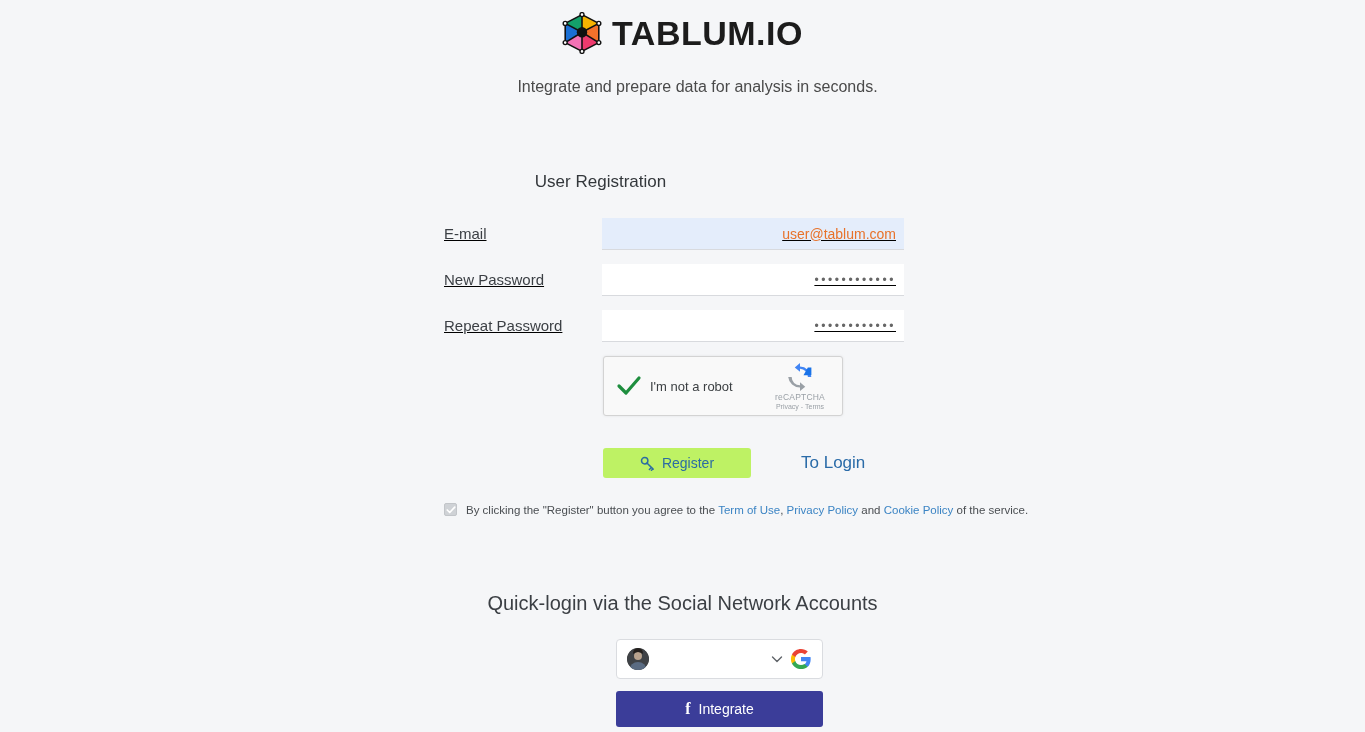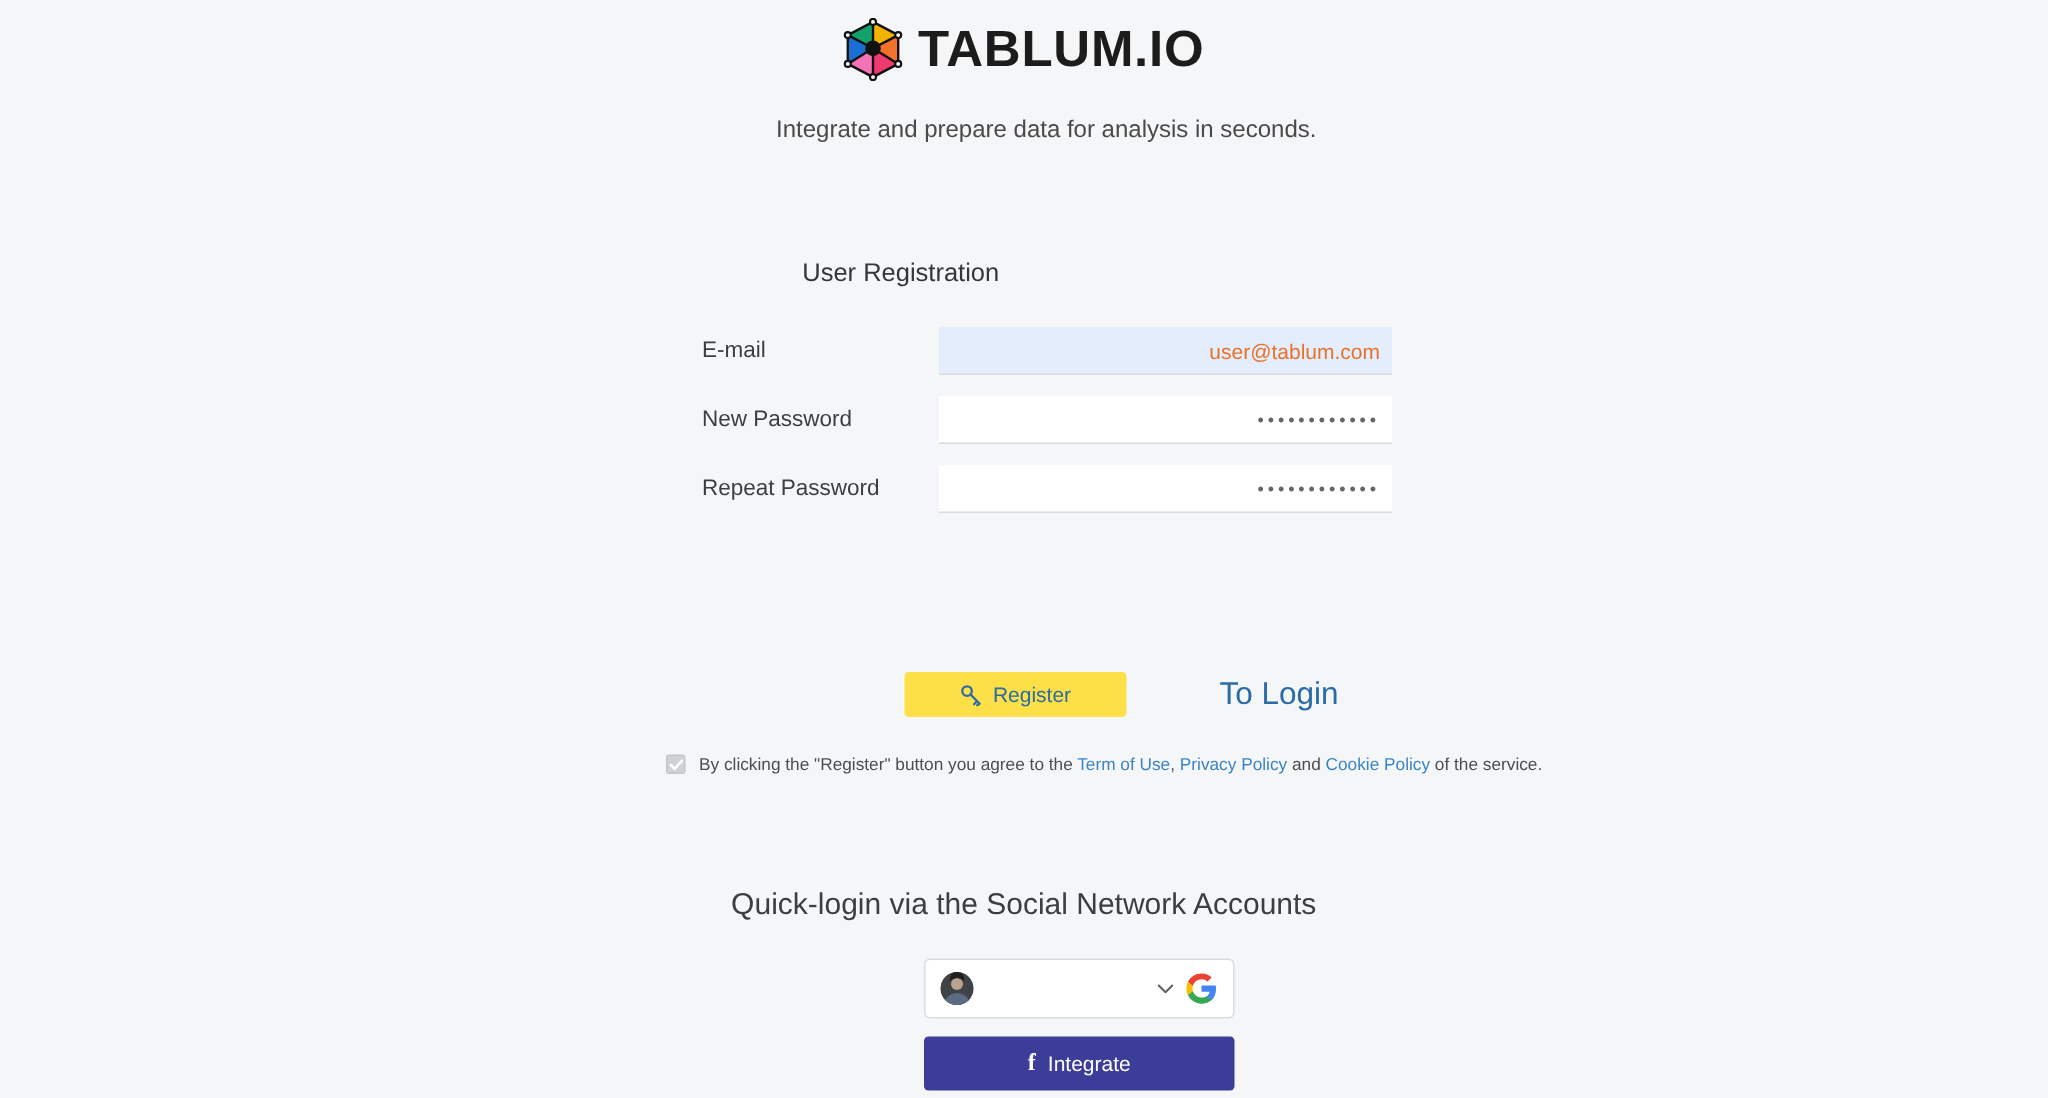--- a/index.html
+++ b/index.html
@@ -26,21 +26,21 @@
     position: absolute; left: 15px; top: 78px; width: 1365px;
     text-align: center; font-size: 16px; color: #4a4a4a;
   }
 
   
   .form-title {
     position: absolute; left: 0; top: 172px; width: 1201px;
     text-align: center; font-size: 17px; color: #33373b;
   }
   .form {
-    position: absolute; left: 468px; top: 218px; width: 460px;
+    position: absolute; left: 444px; top: 218px; width: 460px; text-decoration: underline;
   }
   .field-row { display: flex; align-items: flex-start; margin-bottom: 14px; }
   .field-label {
     width: 158px; font-size: 15px; color: #3b3f44;
     padding-top: 7px; line-height: 1.2;
   }
   .field-input {
     width: 302px; height: 32px;
     border: none; border-bottom: 1px solid #d8dade;
     background: #ffffff;
@@ -68,28 +68,28 @@
   .rc-label { font-size: 13px; color: #3c4043; margin-left: 8px; flex: 1; }
   .rc-brand { text-align: center; width: 60px; }
   .rc-logo { width: 28px; height: 28px; margin: 0 auto 1px; display: block; }
   .rc-name { font-size: 8.5px; color: #9aa0a6; letter-spacing: .2px; }
   .rc-links { font-size: 7px; color: #9aa0a6; margin-top: 1px; }
 
   
   .btn-row { position: absolute; left: 603px; top: 448px; display: flex; align-items: center; }
   .btn-register {
     width: 148px; height: 30px; border: none; border-radius: 3px;
-    background: #fde047; color: #2b6ca3;
+    background: #bef264; color: #2b6ca3;
     font-family: "Liberation Sans", sans-serif; font-size: 14px;
     display: flex; align-items: center; justify-content: center; gap: 7px;
     cursor: pointer;
   }
   .key-icon { width: 15px; height: 15px; display: block; }
   .btn-tologin {
-    margin-left: 56px; font-size: 21px; color: #2a6ba8;
+    margin-left: 44px; font-size: 17px; color: #2a6ba8;
     text-decoration: none; cursor: pointer; background: none; border: none;
     font-family: "Liberation Sans", sans-serif;
   }
 
   
   .terms {
     position: absolute; left: 444px; top: 503px;
     display: flex; align-items: center;
   }
   .terms-box {
@@ -197,20 +197,39 @@
       <input class="field-input pw" type="text" value="••••••••••••" style="">
     </div>
 
     <div class="field-row">
       <div class="field-label">Repeat Password</div>
       <input class="field-input pw" type="text" value="••••••••••••" style="">
     </div>
 
   </div>
 
+  <div class="recaptcha">
+    <svg class="rc-check" viewBox="0 0 26 26">
+      <polyline points="3,13 10,20 23,5" fill="none" stroke="#1e8e3e" stroke-width="3.2" stroke-linecap="round" stroke-linejoin="round"></polyline>
+    </svg>
+    <div class="rc-label">I'm not a robot</div>
+    <div class="rc-brand">
+      <svg class="rc-logo" viewBox="0 0 32 32">
+        <path d="M16 4 L16 0 L10 5 L16 10 L16 6.5 A9.5 9.5 0 0 1 25 16 L29 16 A13.5 13.5 0 0 0 16 4 Z" fill="#4285f4"></path>
+        <path d="M16 28 L16 32 L22 27 L16 22 L16 25.5 A9.5 9.5 0 0 1 6.5 16 L2.5 16 A13.5 13.5 0 0 0 16 28 Z" fill="#9aa0a6"></path>
+        <path d="M25 5 L29 5 L29 14 L20 14 Z" fill="#1a73e8"></path>
+      </svg>
+      <div class="rc-name">reCAPTCHA</div>
+      <div class="rc-links">
+        <span>Privacy</span>
+        <span>-</span>
+        <span>Terms</span>
+      </div>
+    </div>
+  </div>
 
   <div class="btn-row">
     <button class="btn-register">
       <svg class="key-icon" viewBox="0 0 16 16">
         <circle cx="5" cy="5" r="3.4" fill="none" stroke="#2b6ca3" stroke-width="1.6"></circle>
         <line x1="7.4" y1="7.4" x2="14" y2="14" stroke="#2b6ca3" stroke-width="1.6" stroke-linecap="round"></line>
         <line x1="11.6" y1="12.8" x2="10" y2="14.4" stroke="#2b6ca3" stroke-width="1.6" stroke-linecap="round"></line>
         <line x1="13.2" y1="14.4" x2="12.2" y2="15.2" stroke="#2b6ca3" stroke-width="1.6" stroke-linecap="round"></line>
       </svg>
       <span>Register</span>

